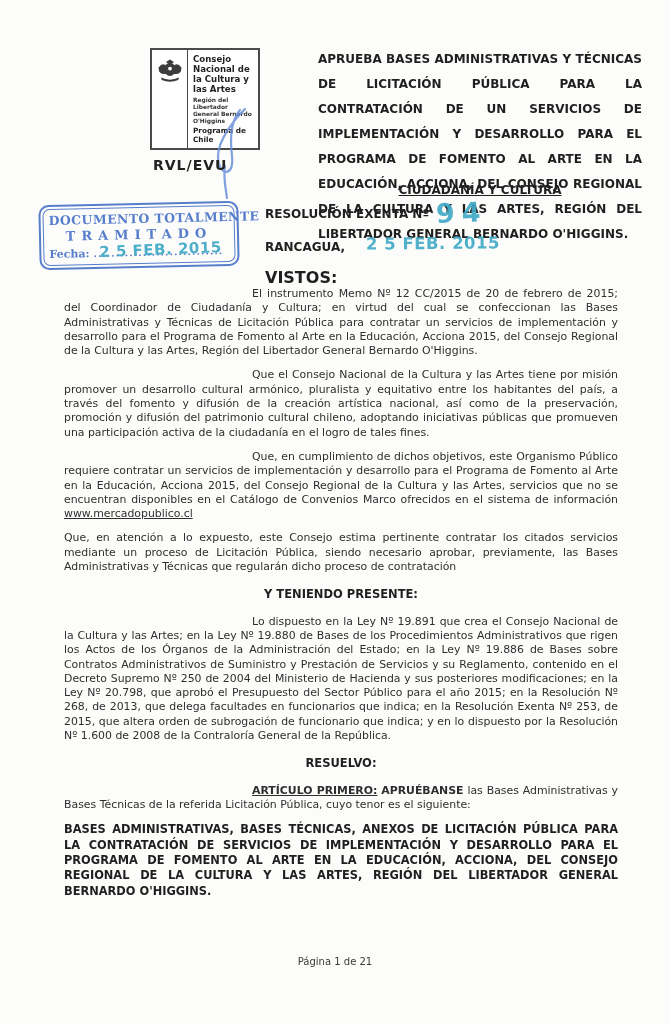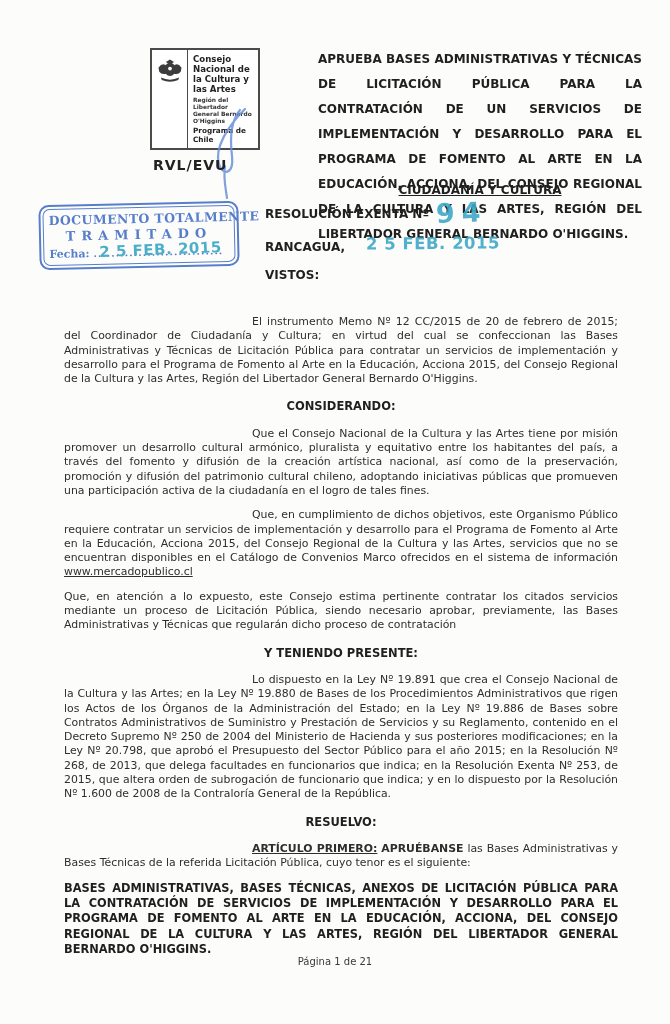--- a/index.html
+++ b/index.html
@@ -40,21 +40,21 @@
   .subject{
     position:absolute;left:318px;top:47px;width:324px;
     font-weight:bold;font-size:12px;line-height:25px;text-align:justify;color:#1f1f1f;
   }
   .department{
     position:absolute;left:318px;top:183px;width:324px;text-align:center;
     font-weight:bold;font-size:12px;text-decoration:underline;color:#1f1f1f;
   }
   .res-label{position:absolute;left:265px;top:207px;font-weight:bold;font-size:12px;color:#1f1f1f;}
   .res-city{position:absolute;left:265px;top:240px;font-weight:bold;font-size:12px;color:#1f1f1f;}
-  .res-vistos{position:absolute;left:265px;top:268px;font-weight:bold;font-size:12px;color:#1f1f1f;}
+  .res-vistos{position:absolute;left:265px;top:268px;font-weight:bold;font-size:16px;color:#1f1f1f;}
   .res-number{
     position:absolute;left:436px;top:197px;
     color:var(--stamp-teal);font-weight:bold;font-size:27px;letter-spacing:7px;
     transform:rotate(-2deg);opacity:.9;
   }
   .res-date{
     position:absolute;left:366px;top:234px;
     color:var(--stamp-teal);font-weight:bold;font-size:16.5px;letter-spacing:.5px;
     transform:rotate(-.5deg);opacity:.9;white-space:nowrap;
   }
@@ -74,21 +74,21 @@
   .stamp-l2{font-size:13px;text-align:center;letter-spacing:6px;margin-top:1px;white-space:nowrap;}
   .stamp-fecha{position:relative;font-size:11px;margin-top:4px;white-space:nowrap;}
   .stamp-dots{letter-spacing:1px;font-size:10px;}
   .stamp-date{
     position:absolute;left:50px;top:-5px;color:var(--stamp-teal);
     font-family:"DejaVu Sans","Liberation Sans",sans-serif;
     font-size:15px;font-weight:bold;letter-spacing:.5px;transform:rotate(-1deg);
   }
 
   
-  .doc-body{position:absolute;left:64px;top:287px;width:554px;font-size:10.9px;line-height:14.3px;color:var(--ink);margin-top:28px;}
+  .doc-body{position:absolute;left:64px;top:287px;width:554px;font-size:10.9px;line-height:14.3px;color:var(--ink);}
   .doc-body p{margin:0 0 10px;text-align:justify;}
   .para-indent{text-indent:188px;}
   .sec-heading{text-align:center;font-weight:bold;font-size:11.5px;margin:13px 0;color:#1f1f1f;}
   .link{color:var(--ink);text-decoration:underline;cursor:pointer;}
   .articulo-label{font-weight:bold;text-decoration:underline;}
   .articulo-verb{font-weight:bold;}
   .bases-title{font-weight:bold;font-size:11.4px;line-height:15.4px;color:#1f1f1f;}
 
   .footer{
     position:absolute;left:0;top:956px;width:100%;text-align:center;
@@ -141,21 +141,20 @@
         <span>Fecha:</span>
         <span class="stamp-dots">.............................</span>
         <span class="stamp-date">2 5 FEB. 2015</span>
       </div>
     </div>
   </div>
 
   <div class="doc-body">
     <p class="para-indent">El instrumento Memo Nº 12 CC/2015 de 20 de febrero de 2015; del Coordinador de Ciudadanía y Cultura; en virtud del cual se confeccionan las Bases Administrativas y Técnicas de Licitación Pública para contratar un servicios de implementación y desarrollo para el Programa de Fomento al Arte en la Educación, Acciona 2015, del Consejo Regional de la Cultura y las Artes, Región del Libertador General Bernardo O'Higgins.</p>
 
-    <div class="sec-heading">CONSIDERANDO:</div>
 
     <p class="para-indent">Que el Consejo Nacional de la Cultura y las Artes tiene por misión promover un desarrollo cultural armónico, pluralista y equitativo entre los habitantes del país, a través del fomento y difusión de la creación artística nacional, así como de la preservación, promoción y difusión del patrimonio cultural chileno, adoptando iniciativas públicas que promueven una participación activa de la ciudadanía en el logro de tales fines.</p>
 
     <p class="para-indent"><span>Que, en cumplimiento de dichos objetivos, este Organismo Público requiere contratar un servicios de implementación y desarrollo para el Programa de Fomento al Arte en la Educación, Acciona 2015, del Consejo Regional de la Cultura y las Artes, servicios que no se encuentran disponibles en el Catálogo de Convenios Marco ofrecidos en el sistema de información </span><span class="link">www.mercadopublico.cl</span></p>
 
     <p>Que, en atención a lo expuesto, este Consejo estima pertinente contratar los citados servicios mediante un proceso de Licitación Pública, siendo necesario aprobar, previamente, las Bases Administrativas y Técnicas que regularán dicho proceso de contratación</p>
 
     <div class="sec-heading">Y TENIENDO PRESENTE:</div>
 
     <p class="para-indent">Lo dispuesto en la Ley Nº 19.891 que crea el Consejo Nacional de la Cultura y las Artes; en la Ley Nº 19.880 de Bases de los Procedimientos Administrativos que rigen los Actos de los Órganos de la Administración del Estado; en la Ley Nº 19.886 de Bases sobre Contratos Administrativos de Suministro y Prestación de Servicios y su Reglamento, contenido en el Decreto Supremo Nº 250 de 2004 del Ministerio de Hacienda y sus posteriores modificaciones; en la Ley Nº 20.798, que aprobó el Presupuesto del Sector Público para el año 2015; en la Resolución Nº 268, de 2013, que delega facultades en funcionarios que indica; en la Resolución Exenta Nº 253, de 2015, que altera orden de subrogación de funcionario que indica; y en lo dispuesto por la Resolución Nº 1.600 de 2008 de la Contraloría General de la República.</p>

